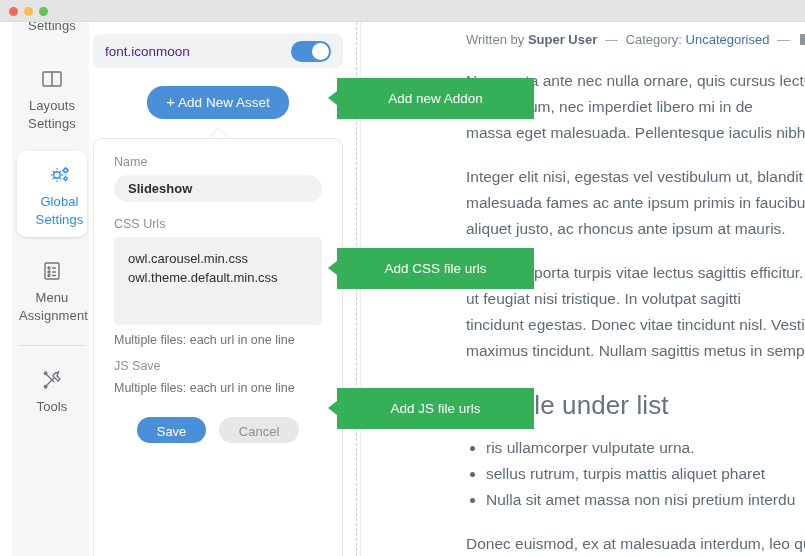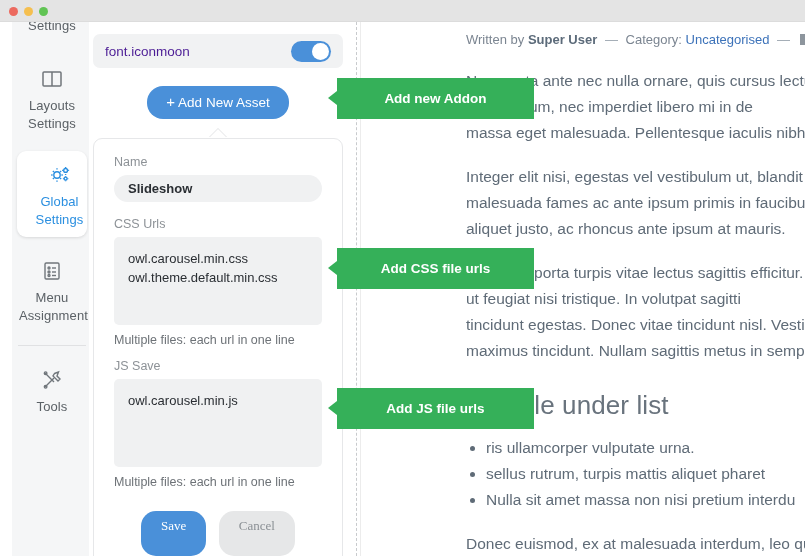--- a/index.html
+++ b/index.html
@@ -110,22 +110,22 @@
     background: #f0f1f2; border: none; border-radius: 5px;
     font-family: inherit; font-size: 13px; color: #2a2e33;
     padding: 12px 14px; resize: none; line-height: 19px;
     display: block;
   }
   .ta.css { height: 88px; }
   .ta.js { height: 88px; }
   .hint { font-size: 12.5px; color: #6d7277; margin-top: 8px; }
   .actions { text-align: center; margin-top: 22px; }
   .btn {
-    border: none; border-radius: 15px; font-family: Liberation Serif, serif;
-    font-size: 13px; padding: 8px 20px 24px; line-height: 1;
+    border: none; border-radius: 15px; font-family: Liberation Sans, sans-serif;
+    font-size: 13px; padding: 8px 20px 5px; line-height: 1;
   }
   .btn.save { background: #4a90d9; color: #fff; margin-right: 8px; }
   .btn.cancel { background: #e6e7e8; color: #8b9095; }
 
   
   .dashed {
     position: absolute; left: 356px; top: 22px;
     width: 0; height: 534px;
     border-left: 1px dashed #c8cacd;
   }
@@ -160,21 +160,21 @@
   ul.bullets { margin: 14px 0 0 20px; }
   ul.bullets li {
     font-size: 15.5px; line-height: 26px; color: #5f6b77;
     white-space: nowrap; list-style: disc;
   }
 
   
   .callout {
     position: absolute;
     background: #35b059; color: #fff;
-    font-size: 13.5px; font-weight: bold;
+    font-size: 13.5px; font-weight: normal;
     height: 41px; line-height: 41px;
     text-align: center;
     white-space: nowrap;
   }
   .callout .notch {
     position: absolute; left: -9px; top: 13px;
     width: 0; height: 0;
     border-top: 7px solid transparent;
     border-bottom: 7px solid transparent;
     border-right: 9px solid #35b059;
@@ -290,21 +290,20 @@
       <div class="gap-16"></div>
 
       <div class="field-label">CSS Urls</div>
       <textarea class="ta css" style="">owl.carousel.min.css
 owl.theme.default.min.css</textarea>
       <div class="hint">Multiple files: each url in one line</div>
 
       <div class="gap-12"></div>
 
       <div class="field-label">JS Save</div>
-      <textarea class="ta js" style="">owl.carousel.min.js</textarea>
       <div class="hint">Multiple files: each url in one line</div>
 
       <div class="actions">
         <button class="btn save">Save</button>
         <button class="btn cancel">Cancel</button>
       </div>
     </div>
   </section>
 
   <div class="dashed"></div>

